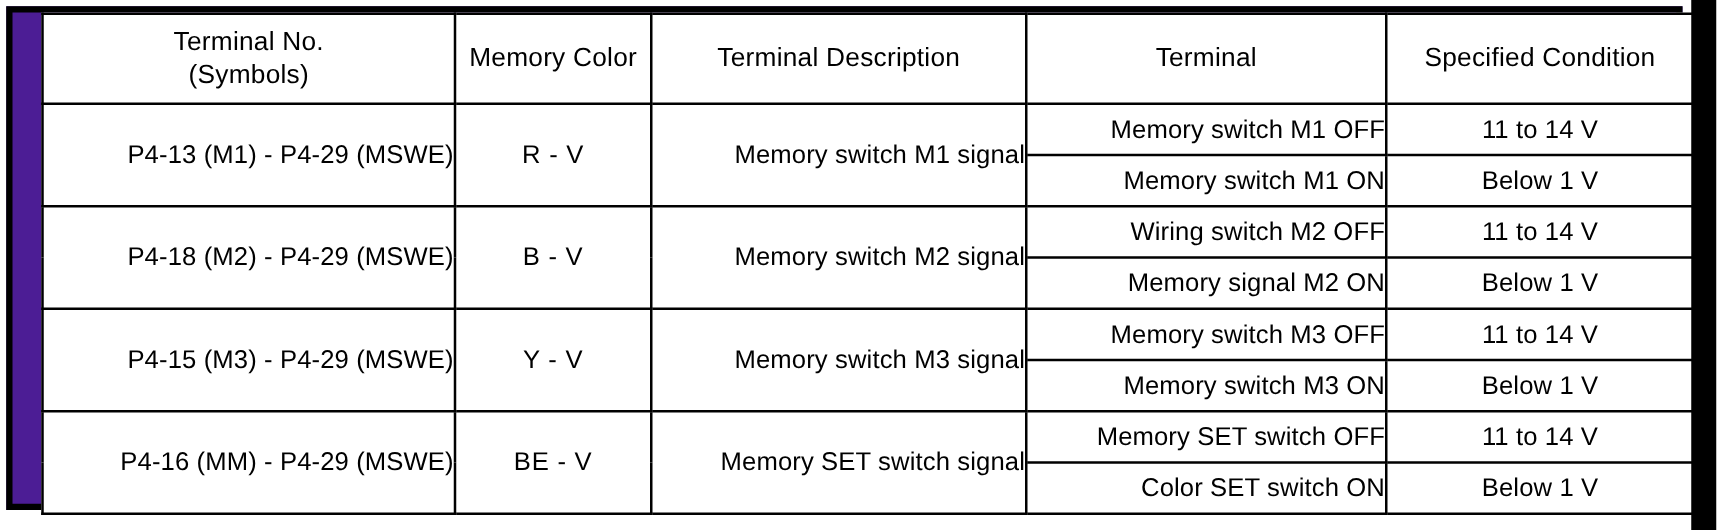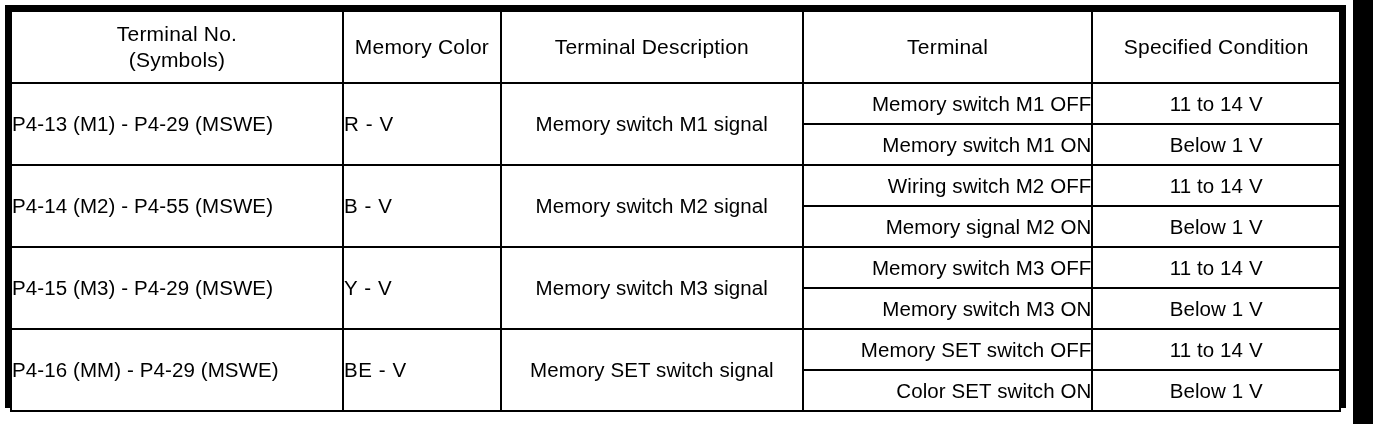--- a/index.html
+++ b/index.html
@@ -35,20 +35,21 @@
 
   .table-wrap {
     position: absolute;
     left: 5px;
     top: 5px;
     width: 1341px;
     height: 403px;
     border: 5px solid #000000;
     box-sizing: border-box;
     background: #4c1d95;
+    padding-left: 23px;
   }
 
   table.spec {
     width: 100%;
     height: 100%;
     border-collapse: collapse;
     table-layout: fixed;
     background: #ffffff;
   }
 
@@ -73,30 +74,31 @@
     font-size: 21px;
     text-align: center;
     letter-spacing: 0.2px;
     line-height: 1.22;
     height: 70px;
     padding: 2px 4px;
   }
   thead th .sub-line { display: block; }
 
   td.terminal {
-    text-align: left;
+    text-align: right;
     font-size: 20.5px;
     letter-spacing: 0.1px;
   }
   td.color {
+    text-align: center;
     font-size: 20.5px;
     letter-spacing: 0.6px;
   }
   td.desc {
-    text-align: center;
+    text-align: right;
     font-size: 20.5px;
     padding-left: 7px;
     letter-spacing: 0.1px;
   }
   td.cond {
     text-align: right;
     font-size: 20.5px;
     padding-left: 7px;
     height: 39px;
     letter-spacing: 0.1px;
@@ -151,21 +153,21 @@
           <td class="desc" rowspan="2">Memory switch M1 signal</td>
           <td class="cond">Memory switch M1 OFF</td>
           <td class="spec-val">11 to 14 V</td>
         </tr>
         <tr>
           <td class="cond">Memory switch M1 ON</td>
           <td class="spec-val">Below 1 V</td>
         </tr>
 
         <tr>
-          <td class="terminal" rowspan="2">P4-14 (M2) - P4-55 (MSWE)</td>
+          <td class="terminal" rowspan="2">P4-18 (M2) - P4-29 (MSWE)</td>
           <td class="color" rowspan="2">B - V</td>
           <td class="desc" rowspan="2">Memory switch M2 signal</td>
           <td class="cond">Wiring switch M2 OFF</td>
           <td class="spec-val">11 to 14 V</td>
         </tr>
         <tr>
           <td class="cond">Memory signal M2 ON</td>
           <td class="spec-val">Below 1 V</td>
         </tr>
 

